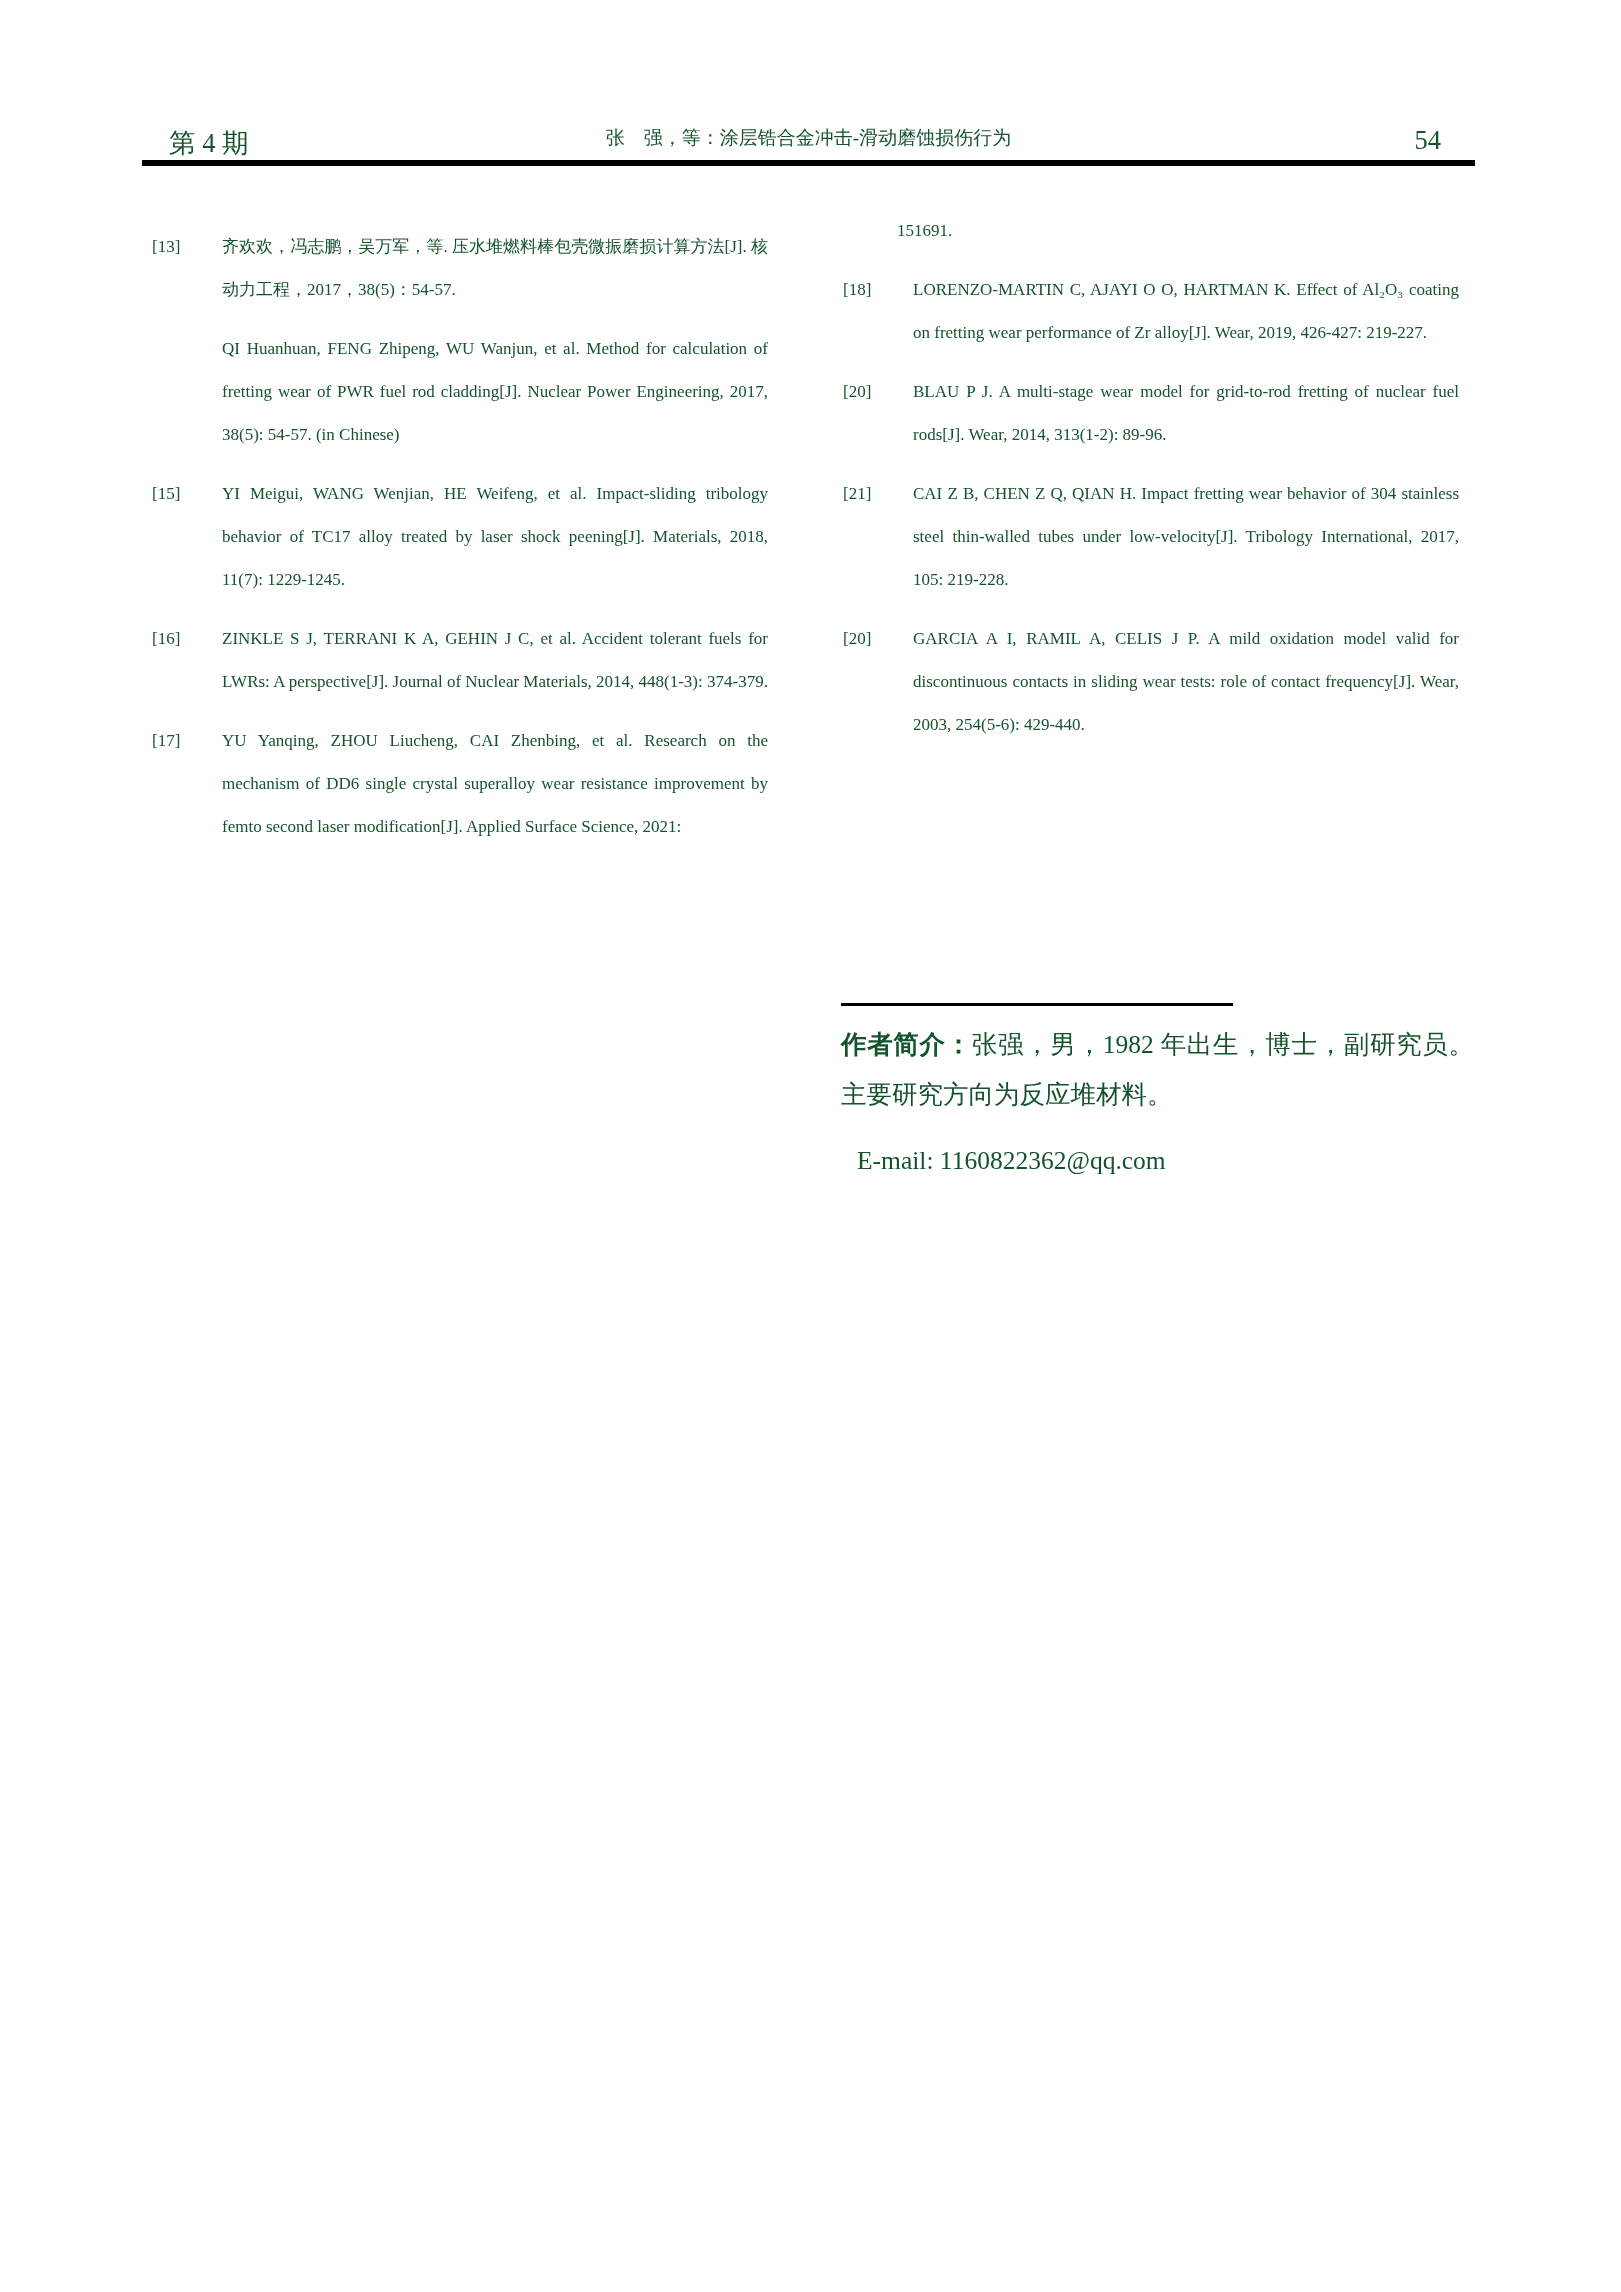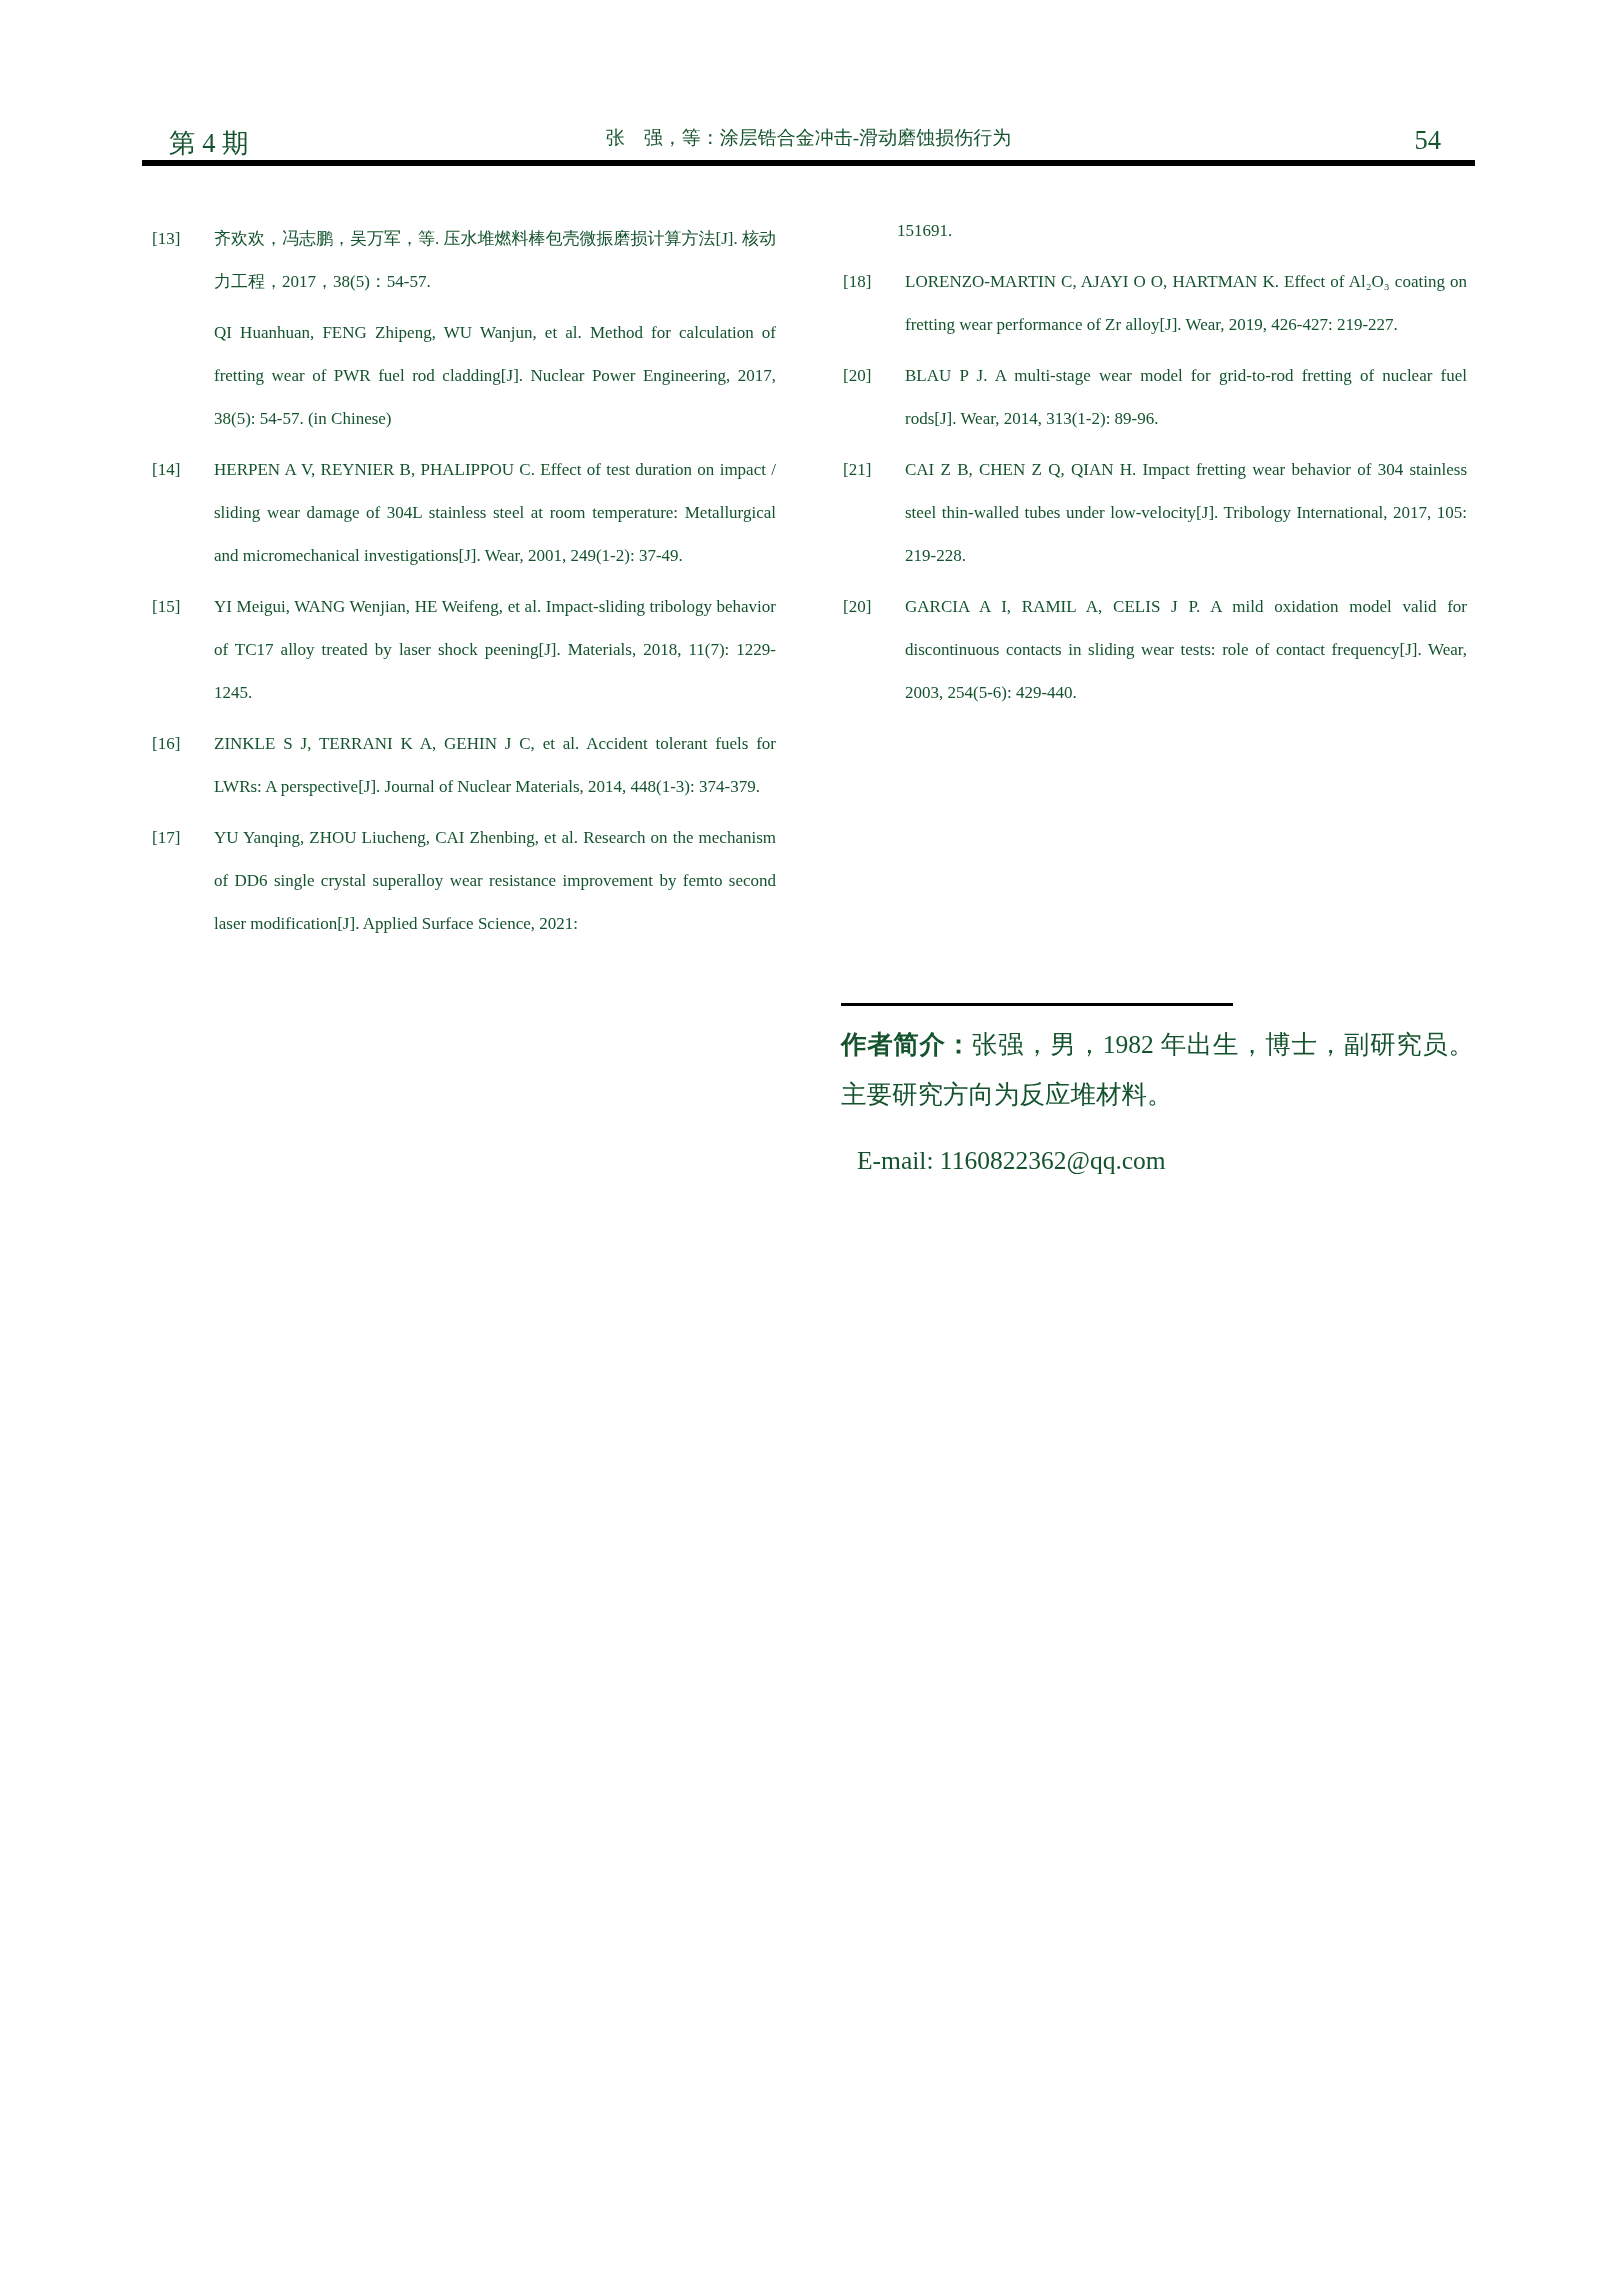--- a/index.html
+++ b/index.html
@@ -64,21 +64,21 @@
     position: relative;
     padding-left: 54px;
     margin: 0;
   }
   .ref-label {
     position: absolute;
     left: 0;
     top: 0;
   }
   .ref-part {
-    margin: 8px;
+    margin: 16px;
   }
   .carry {
     margin: 0;
     padding-left: 54px;
     text-align: left;
   }
   
   .bio {
     position: absolute;
     left: 841px;
@@ -116,24 +116,20 @@
 
   <div class="hdr-rule"></div>
 
   <div class="col col-left" id="col-left">
       <div class="ref">
         <span class="ref-label">[13]</span>
         <p class="ref-part">齐欢欢，冯志鹏，吴万军，等. 压水堆燃料棒包壳微振磨损计算方法[J]. 核动力工程，2017，38(5)：54-57.</p>
         <p class="ref-part">QI Huanhuan, FENG Zhipeng, WU Wanjun, et al. Method for calculation of fretting wear of PWR fuel rod cladding[J]. Nuclear Power Engineering, 2017, 38(5): 54-57. (in Chinese)</p>
       </div>
       <div class="ref">
-        <span class="ref-label">[14]</span>
-        <p class="ref-part">HERPEN A V, REYNIER B, PHALIPPOU C. Effect of test duration on impact / sliding wear damage of 304L stainless steel at room temperature: Metallurgical and micromechanical investigations[J]. Wear, 2001, 249(1-2): 37-49.</p>
-      </div>
-      <div class="ref">
         <span class="ref-label">[15]</span>
         <p class="ref-part">YI Meigui, WANG Wenjian, HE Weifeng, et al. Impact-sliding tribology behavior of TC17 alloy treated by laser shock peening[J]. Materials, 2018, 11(7): 1229-1245.</p>
       </div>
       <div class="ref">
         <span class="ref-label">[16]</span>
         <p class="ref-part">ZINKLE S J, TERRANI K A, GEHIN J C, et al. Accident tolerant fuels for LWRs: A perspective[J]. Journal of Nuclear Materials, 2014, 448(1-3): 374-379.</p>
       </div>
       <div class="ref">
         <span class="ref-label">[17]</span>
         <p class="ref-part">YU Yanqing, ZHOU Liucheng, CAI Zhenbing, et al. Research on the mechanism of DD6 single crystal superalloy wear resistance improvement by femto second laser modification[J]. Applied Surface Science, 2021:</p>

